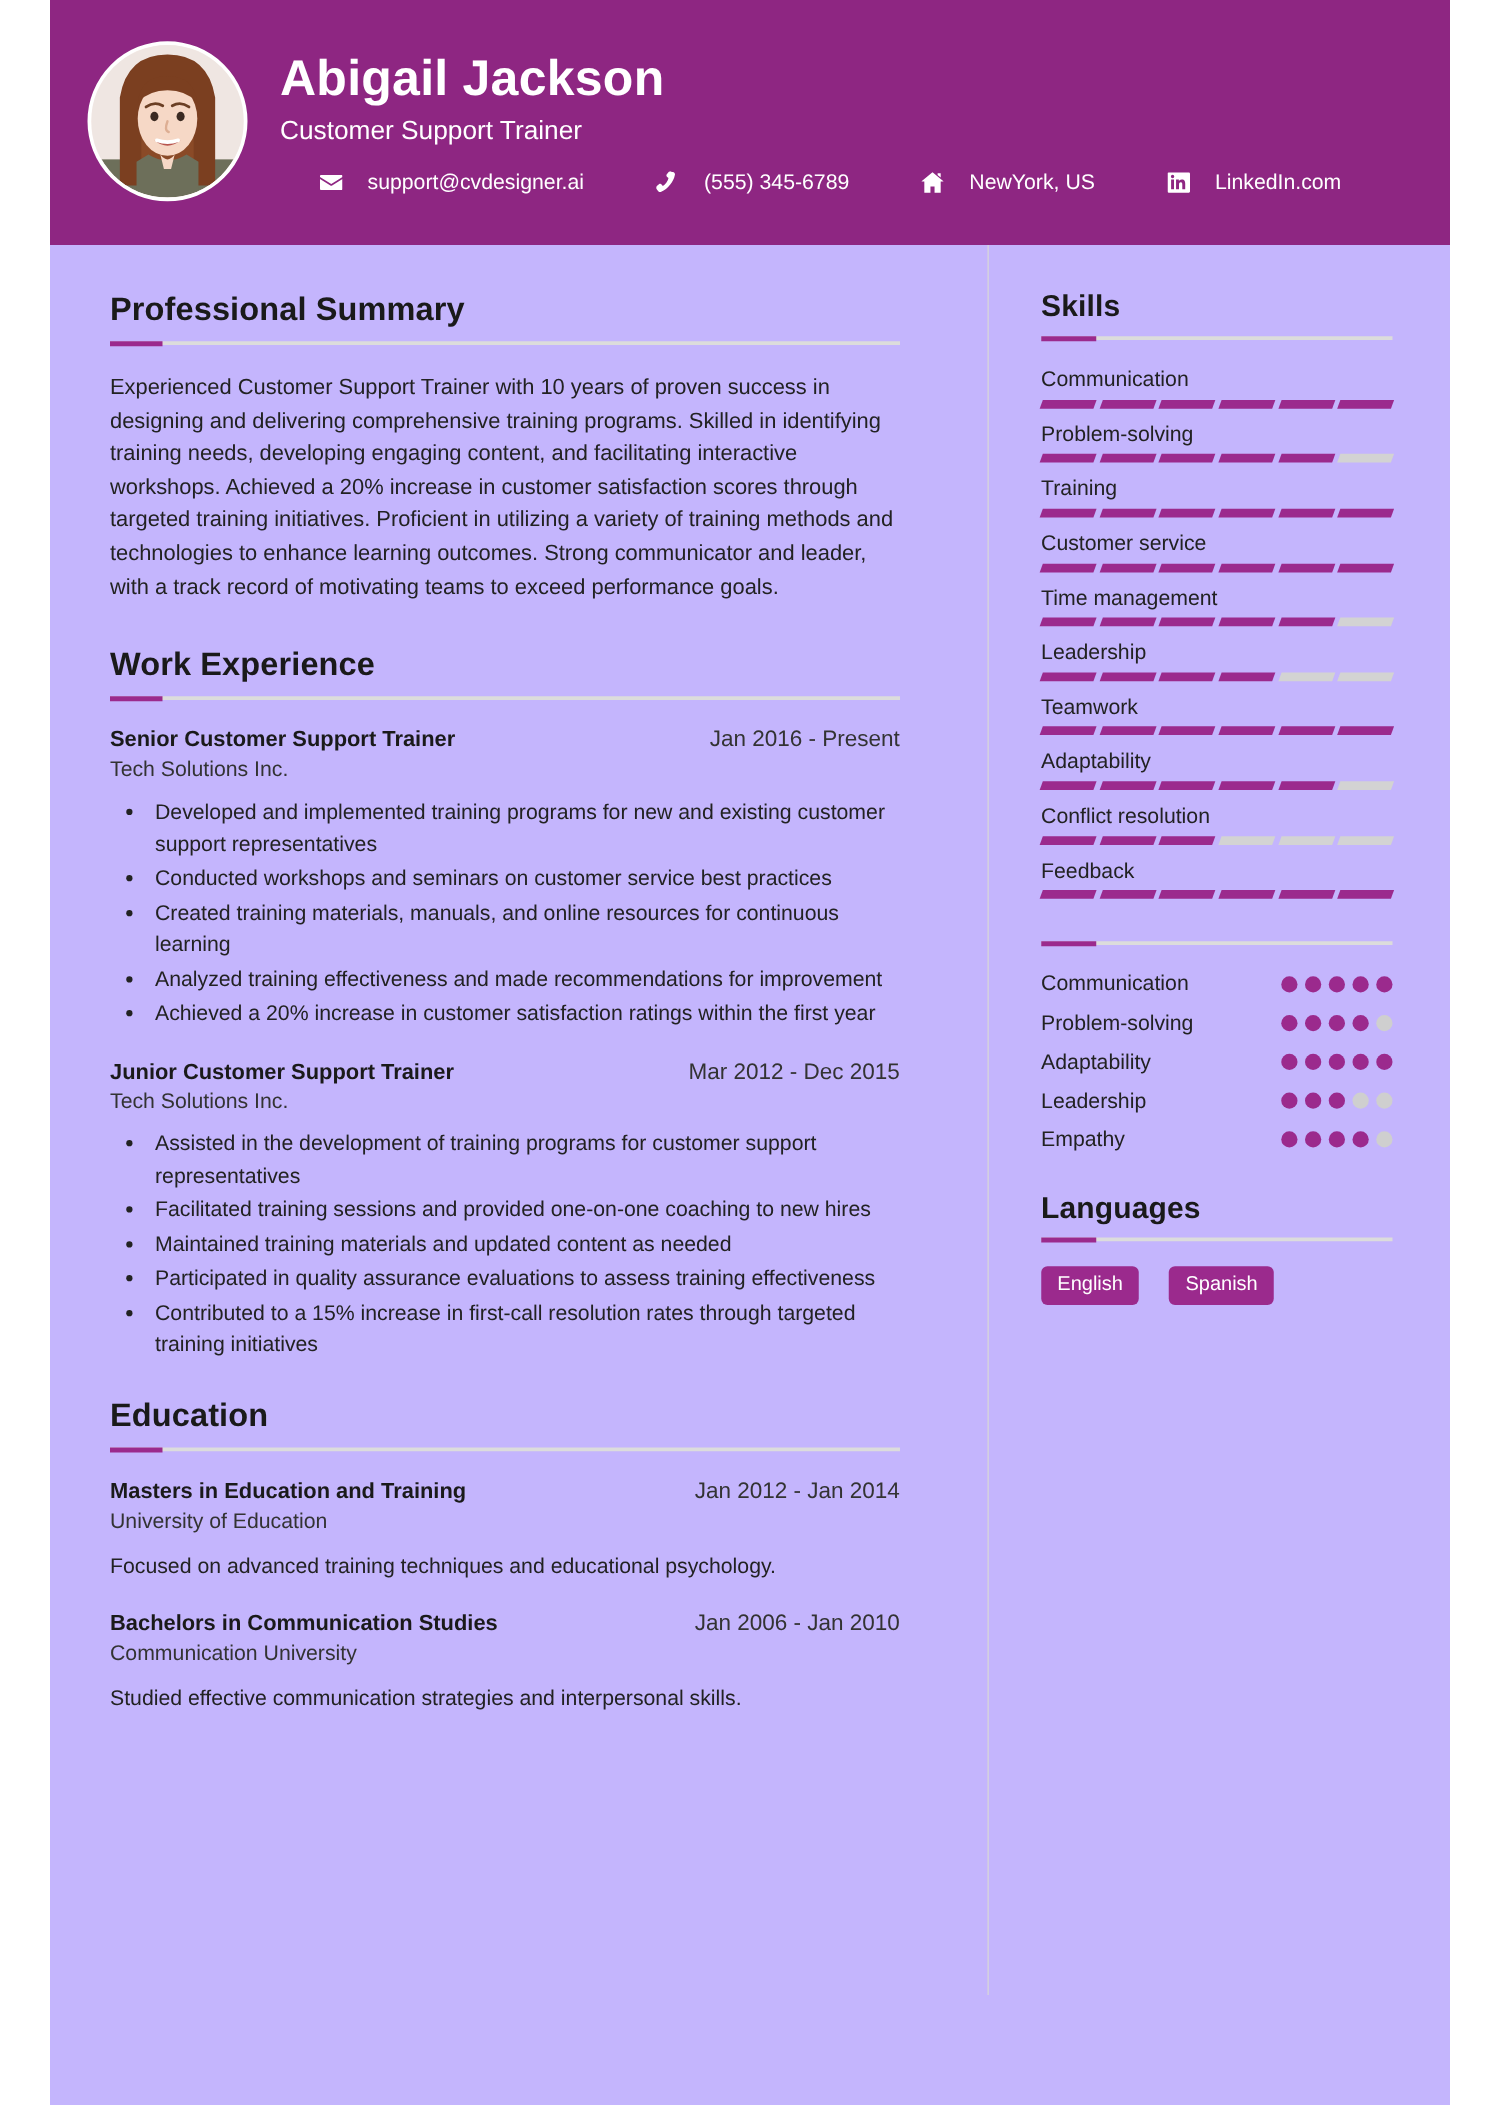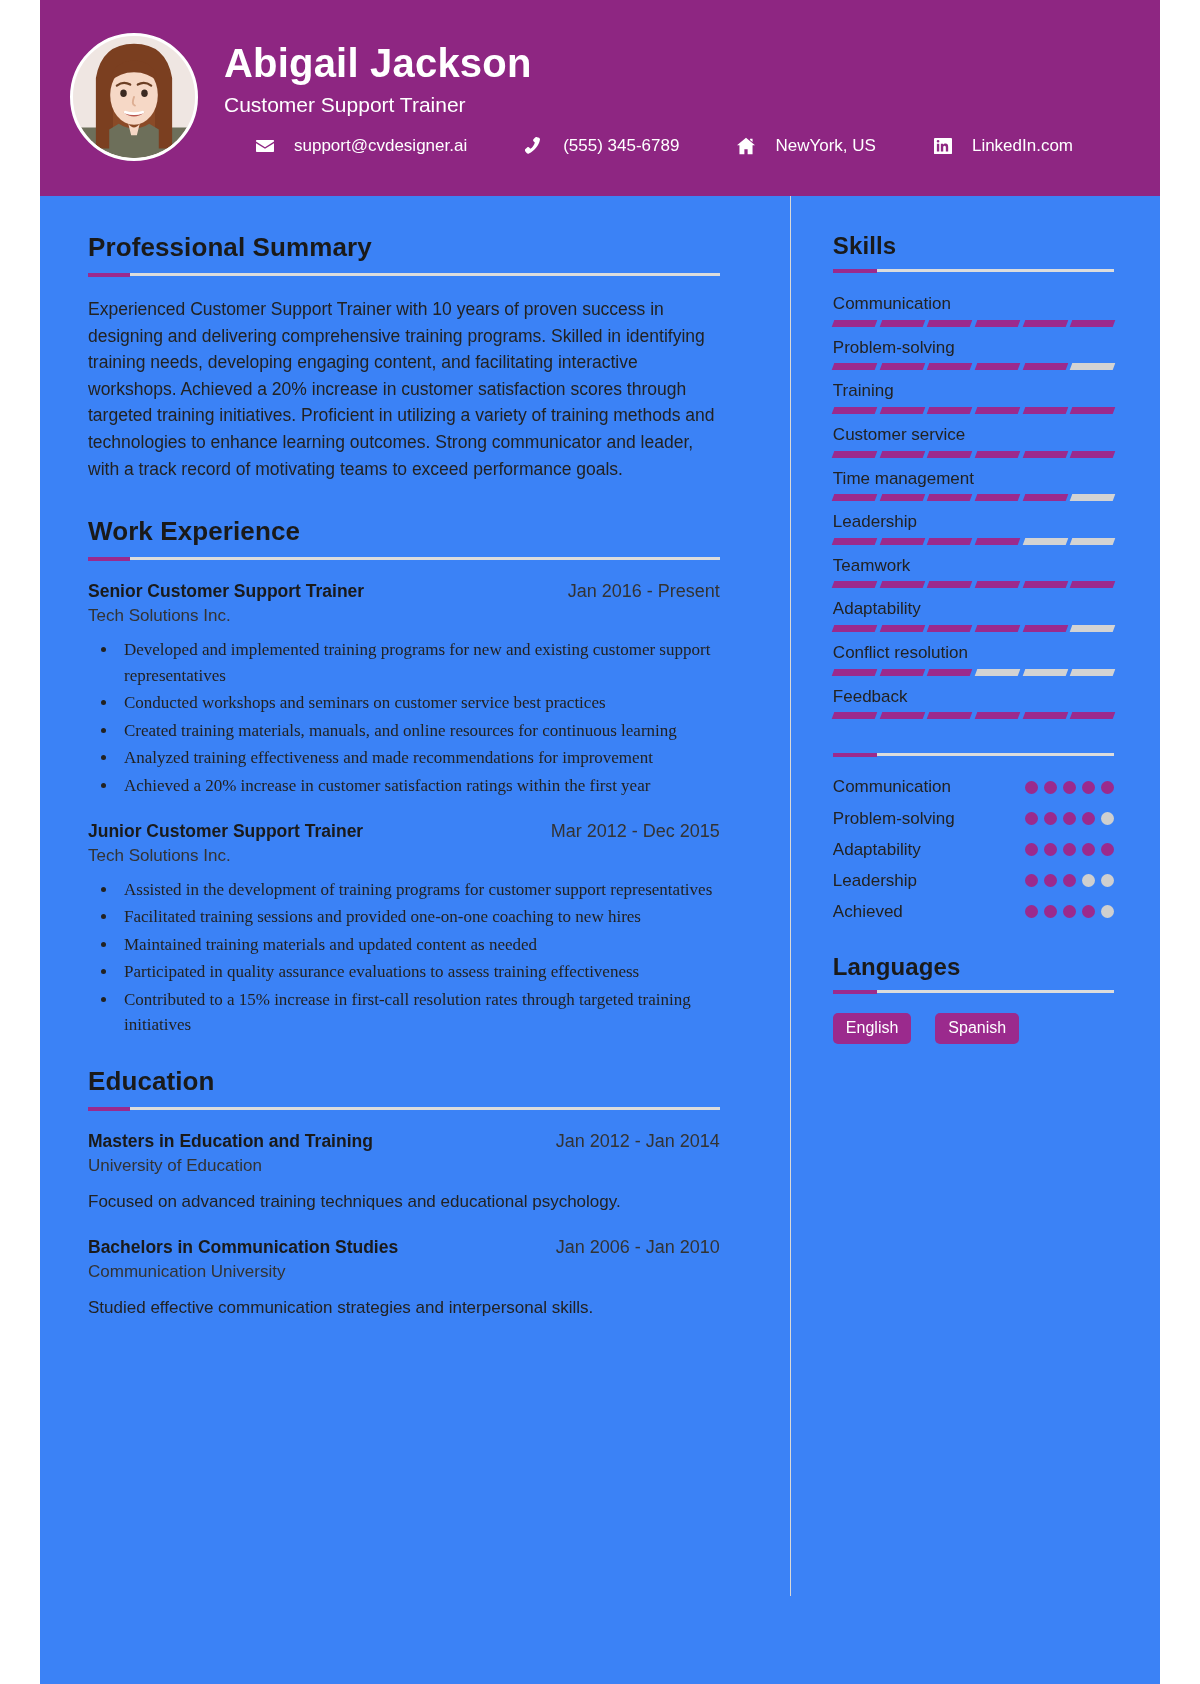--- a/index.html
+++ b/index.html
@@ -11,21 +11,21 @@
     width: 1200px;
     height: 1684px;
     font-family: "Liberation Sans", sans-serif;
     color: #1a1a1a;
     -webkit-font-smoothing: antialiased;
   }
   .page {
     position: relative;
     width: 1120px;
     margin: 0 auto;
-    background: #3b82f6;
+    background: #c4b5fd;
     min-height: 1684px;
   }
 
   
   .header {
     background: #8e2682;
     padding: 24px 30px 26px 30px;
     display: flex;
     align-items: center;
     gap: 26px;
@@ -159,21 +159,20 @@
   .bullets {
     margin: 10px 0 0 0;
     padding-left: 30px;
   }
   .bullets li {
     font-size: 17px;
     line-height: 1.5;
     color: #222;
     margin-bottom: 2px;
     padding-left: 6px;
-    font-family: Liberation Serif, serif;
   }
   .entry-desc {
     font-size: 17px;
     line-height: 1.5;
     color: #222;
     margin-top: 12px;
   }
   .sec-block { margin-bottom: 30px; }
   .sec-block.exp { margin-bottom: 28px; }
 
@@ -537,21 +536,21 @@
               <div class="soft-name">Leadership</div>
               <div class="dots">
                 <span class="dot on"></span>
                 <span class="dot on"></span>
                 <span class="dot on"></span>
                 <span class="dot"></span>
                 <span class="dot"></span>
               </div>
             </div>
             <div class="soft-row">
-              <div class="soft-name">Achieved</div>
+              <div class="soft-name">Empathy</div>
               <div class="dots">
                 <span class="dot on"></span>
                 <span class="dot on"></span>
                 <span class="dot on"></span>
                 <span class="dot on"></span>
                 <span class="dot"></span>
               </div>
             </div>
           </div>
       </div>

